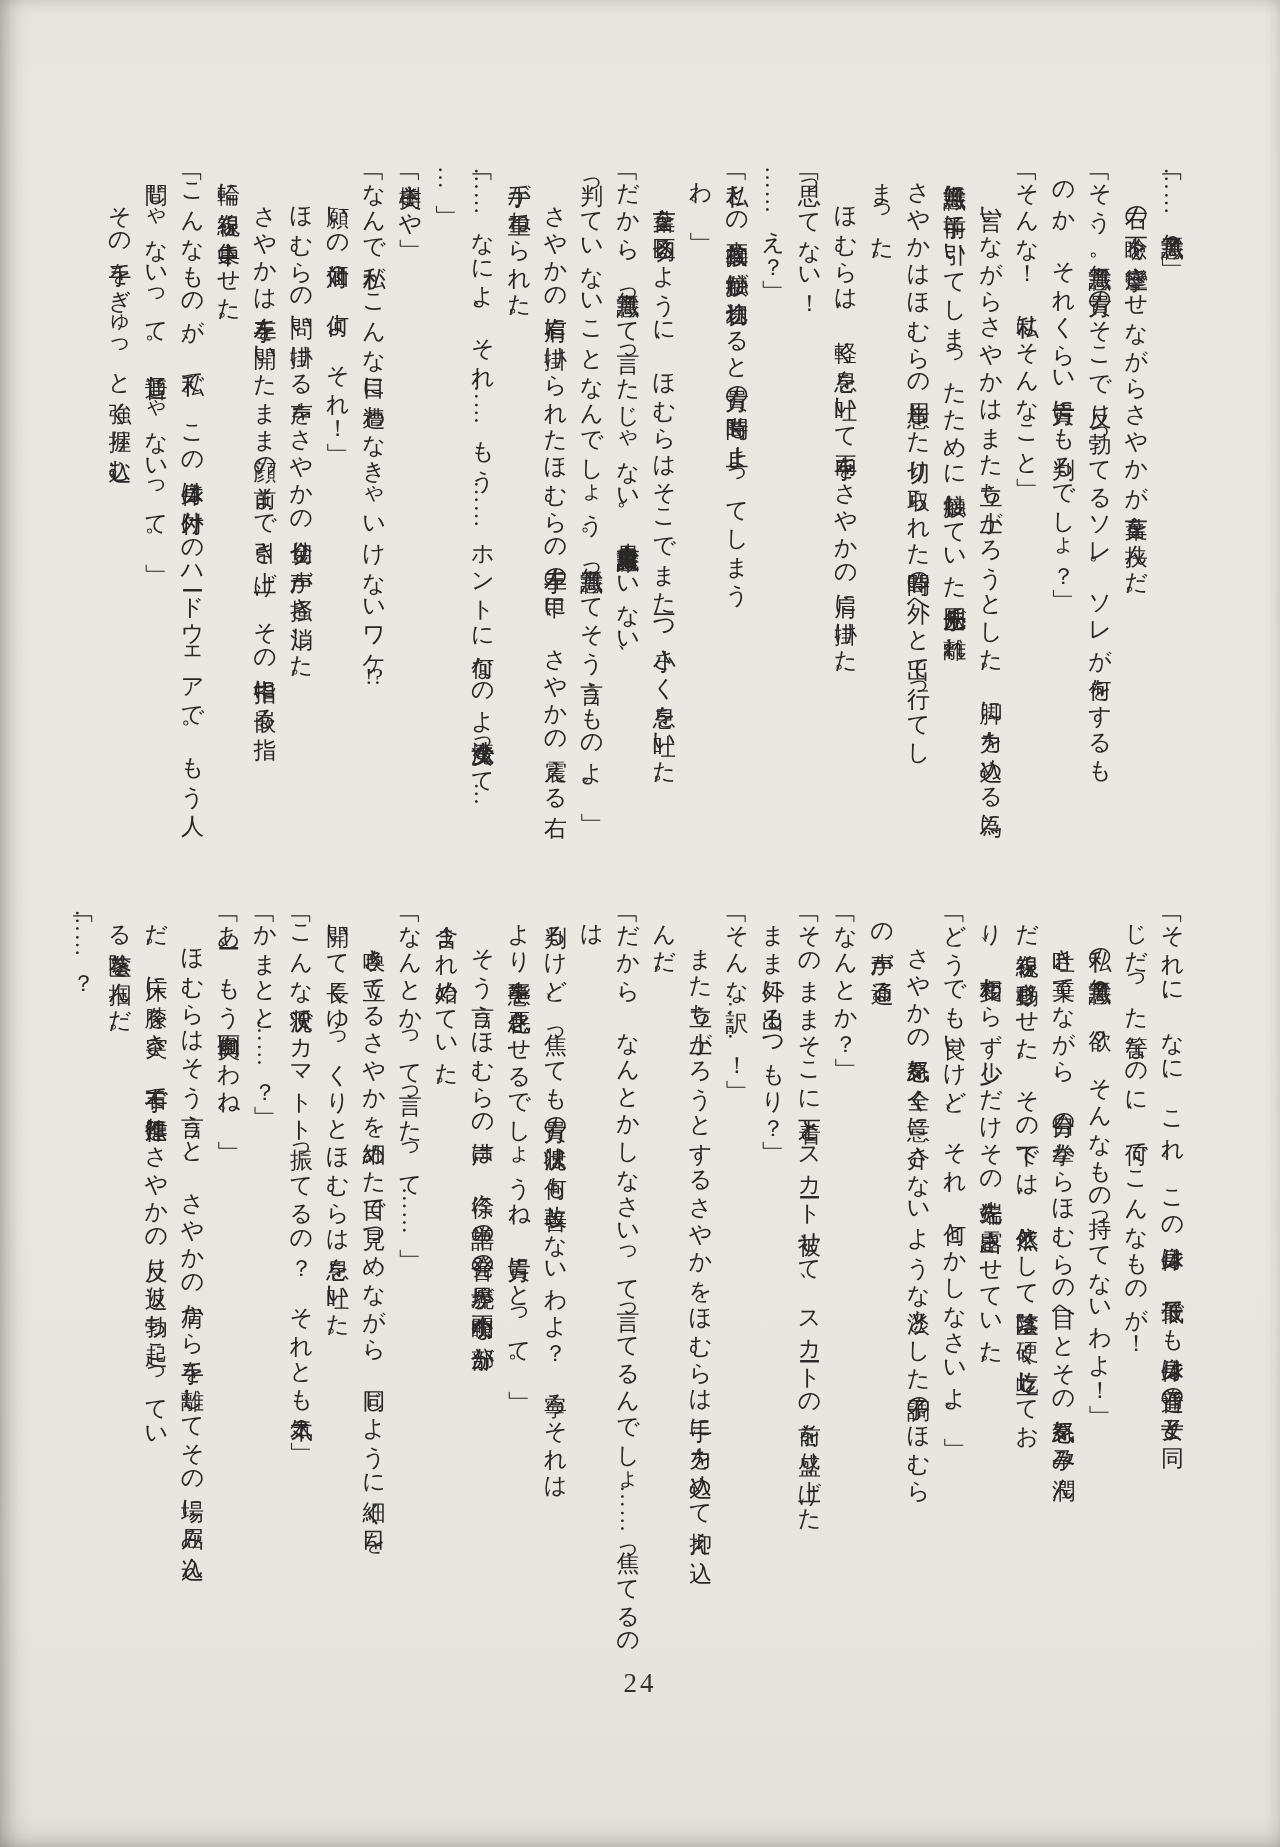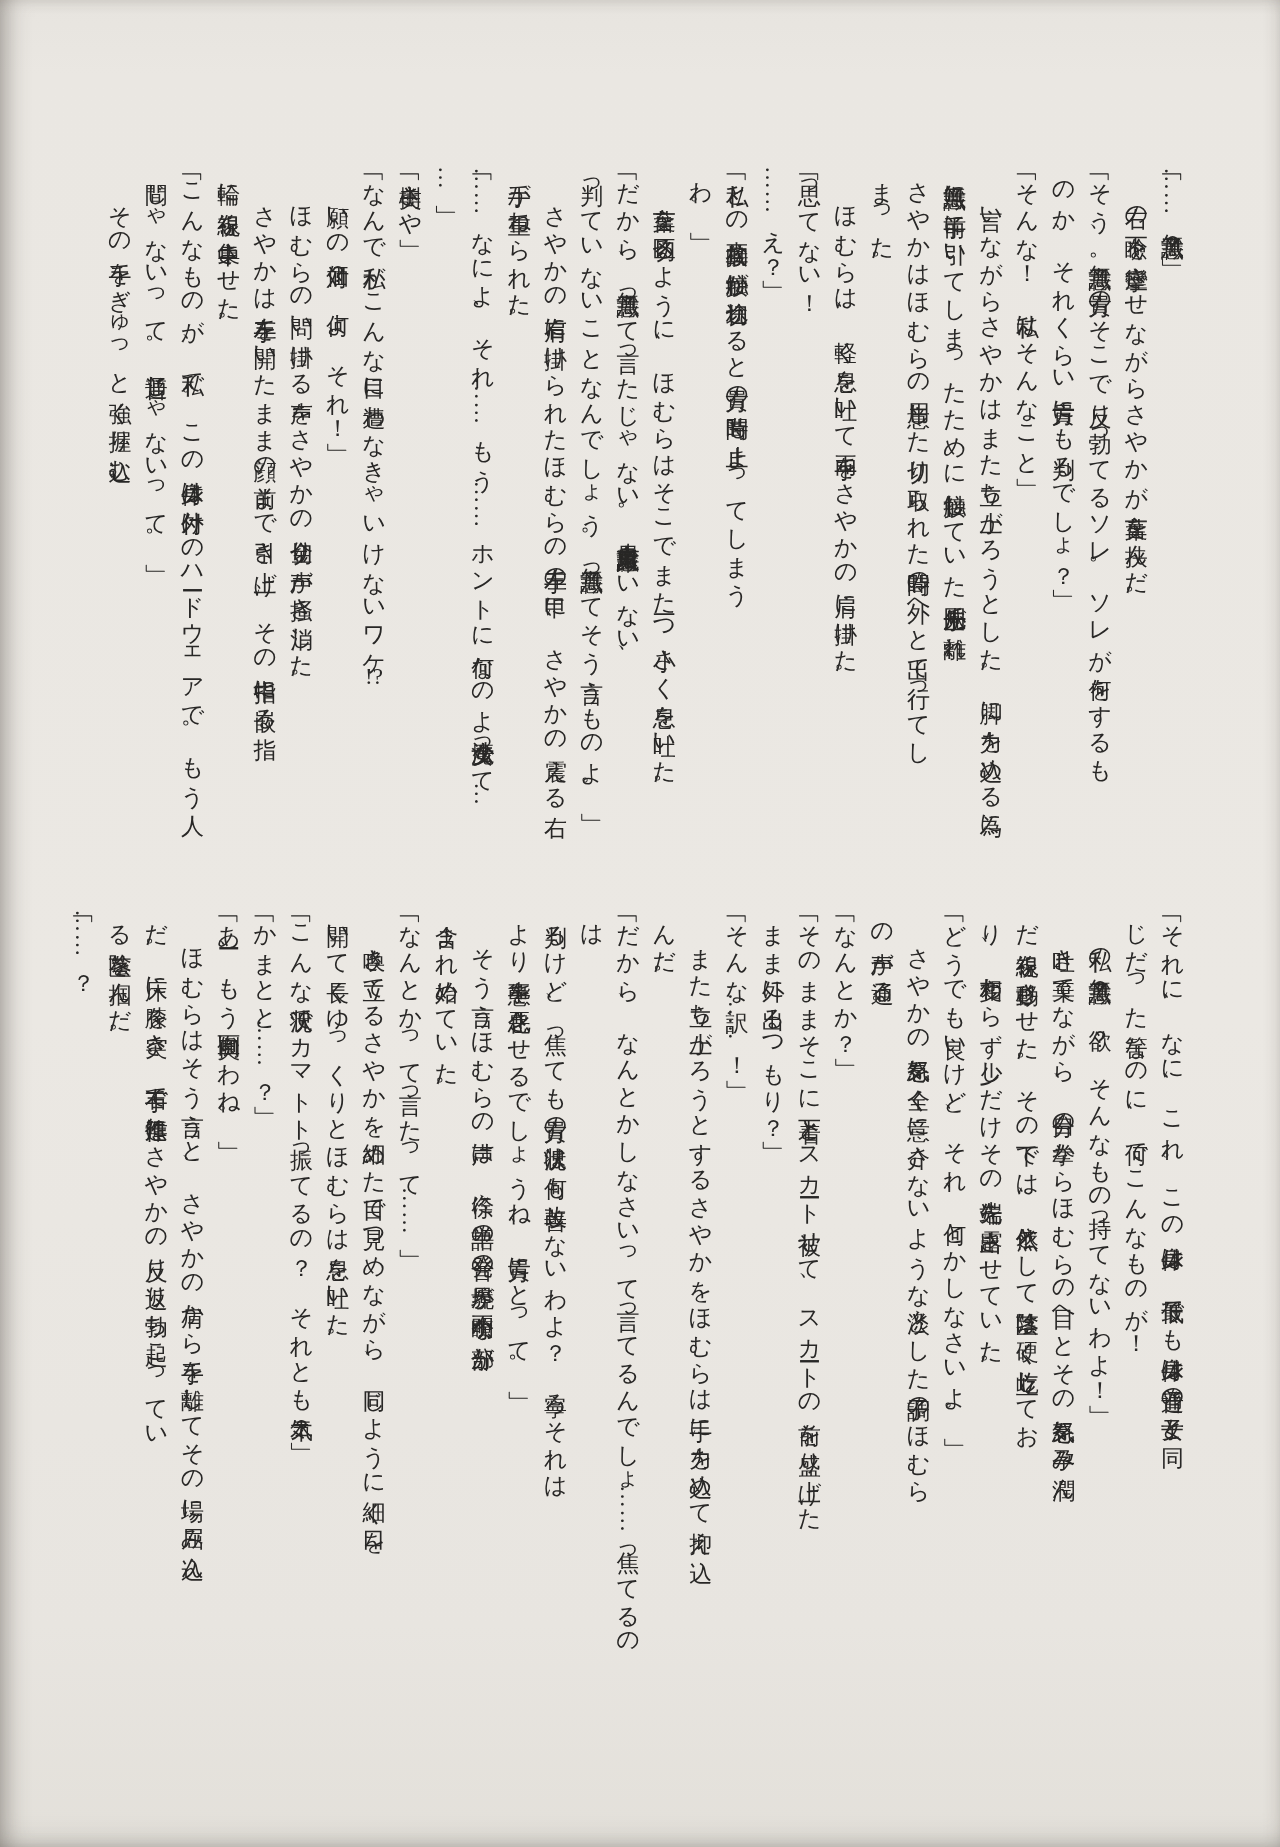--- a/index.html
+++ b/index.html
@@ -110,13 +110,14 @@
       <p class="tcol indent">喚き立てるさやかを細めた目で見つめながら、同じように細く口を</p>
       <p class="tcol">開いて長くゆっくりとほむらは息を吐いた。</p>
       <p class="tcol">「こんな状況でカマトト振ってるの？　それとも本気？」</p>
       <p class="tcol">「かまとと……？」</p>
       <p class="tcol">「あー、もう面倒臭いわね。」</p>
       <p class="tcol indent">ほむらはそう言うと、さやかの肩から手を離してその場に屈み込ん</p>
       <p class="tcol">だ。床に膝を突き、右手で無造作にさやかの反り返り勃ち起こってい</p>
       <p class="tcol">る陰茎を掴んだ。</p>
       <p class="tcol">「……？</p>
     </div>
+  <div class="pagenum">24</div>
 </div>
 
 </body></html>

